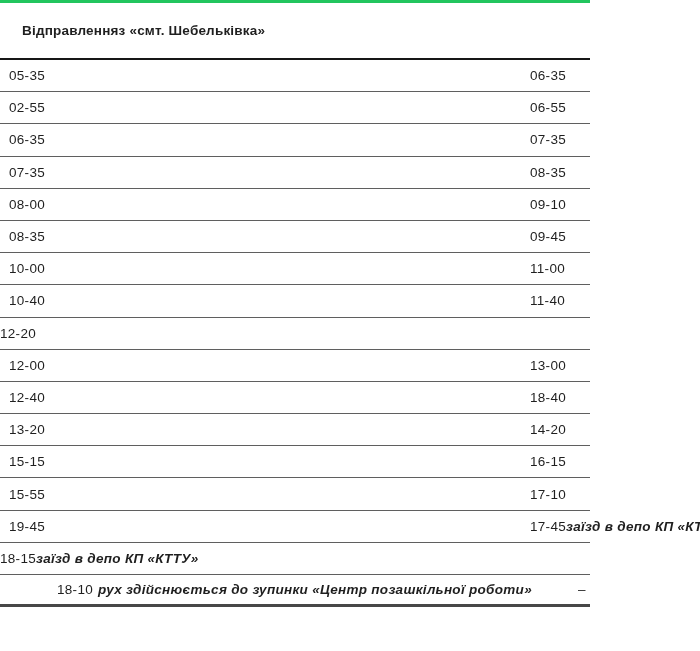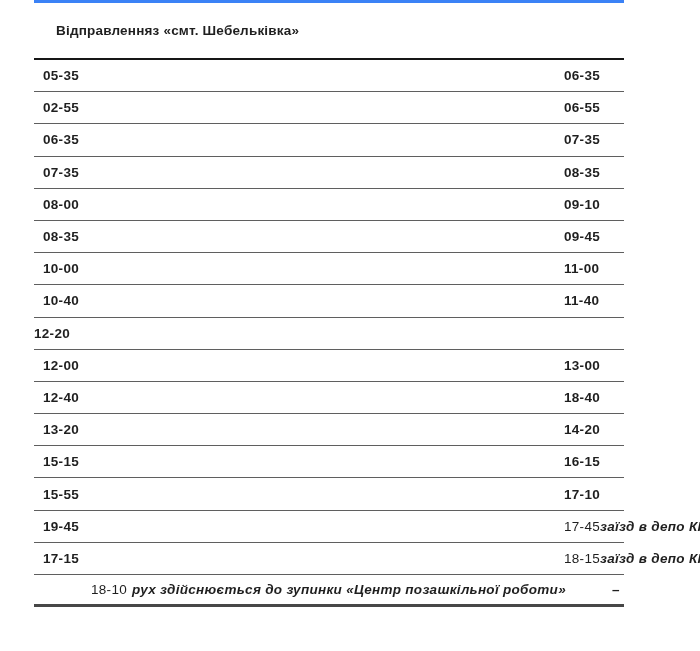--- a/index.html
+++ b/index.html
@@ -10,23 +10,22 @@
   body {
     width: 700px;
     height: 651px;
     overflow: hidden;
     font-family: "Liberation Sans", sans-serif;
     color: #1f1f1f;
     -webkit-font-smoothing: antialiased;
   }
   .schedule {
     width: 590px;
-    border-top: 3px solid #3b82f6;
+    border-top: 3px solid #22c55e;
     box-sizing: border-box;
-    margin-left: 34px;
   }
   .header-row {
     display: flex;
     height: 57px;
     align-items: center;
     border-bottom: 2px solid #161616;
     box-sizing: border-box;
   }
   .header-cell {
     font-size: 13.5px;
@@ -61,21 +60,21 @@
   }
   .cell.left {
     width: 530px;
     box-sizing: border-box;
     padding-left: 9px;
     flex: 0 0 auto;
   }
   .cell.right {
     flex: 1 1 auto;
   }
-  .time { font-weight: 700; }
+  .time { font-weight: 400; }
   .time.bold { font-weight: 400; }
   .note {
     font-weight: 700;
     font-style: italic;
   }
   .cell.left .note { margin-left: 5px; }
   .cell.right .note { margin-left: 0; }
 </style>
 </head>
 <body>
@@ -154,21 +153,20 @@
     <div class="cell left"><span class="time">15-55</span></div>
     <div class="cell right"><span class="time">17-10</span></div>
   </div>
 
   <div class="row">
     <div class="cell left"><span class="time">19-45</span></div>
     <div class="cell right"><span class="time bold">17-45</span><span class="note">заїзд в депо КП «КТТУ»</span></div>
   </div>
 
   <div class="row">
-    <div class="cell left"><span class="time">17-15</span></div>
     <div class="cell right"><span class="time bold">18-15</span><span class="note">заїзд в депо КП «КТТУ»</span></div>
   </div>
 
   <div class="row">
     <div class="cell left"><span class="time bold">18-10</span><span class="note">рух здійснюється до зупинки «Центр позашкільної роботи»</span></div>
     <div class="cell right"><span class="time">–</span></div>
   </div>
 </div>
 </div>
 

